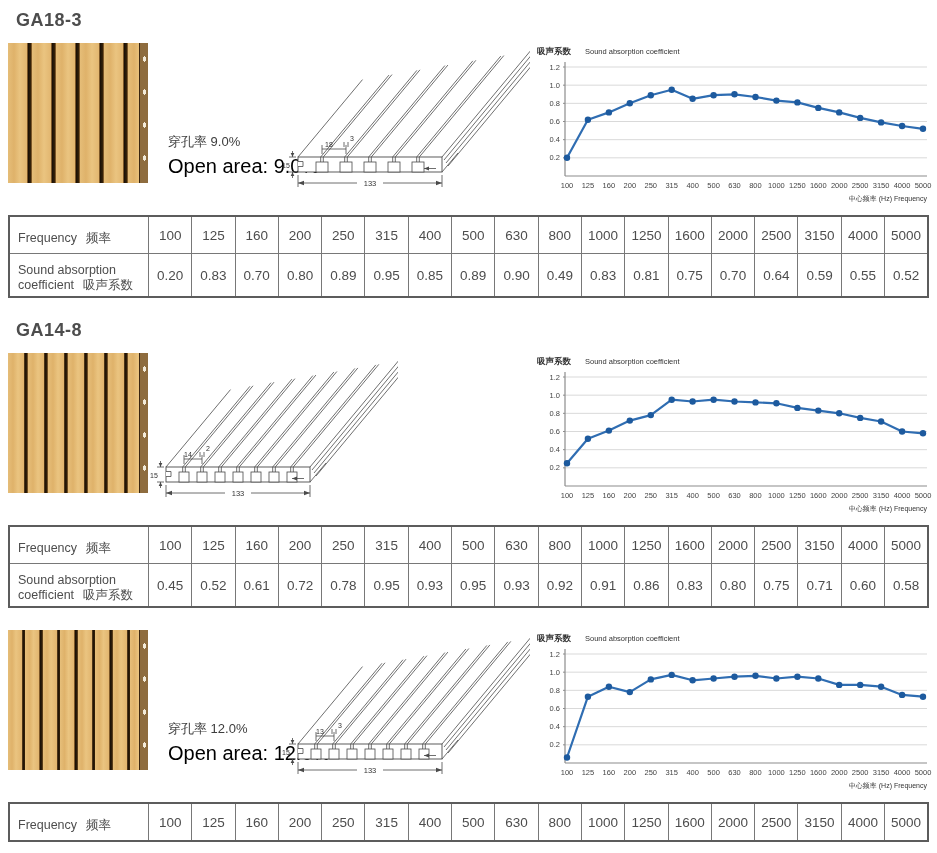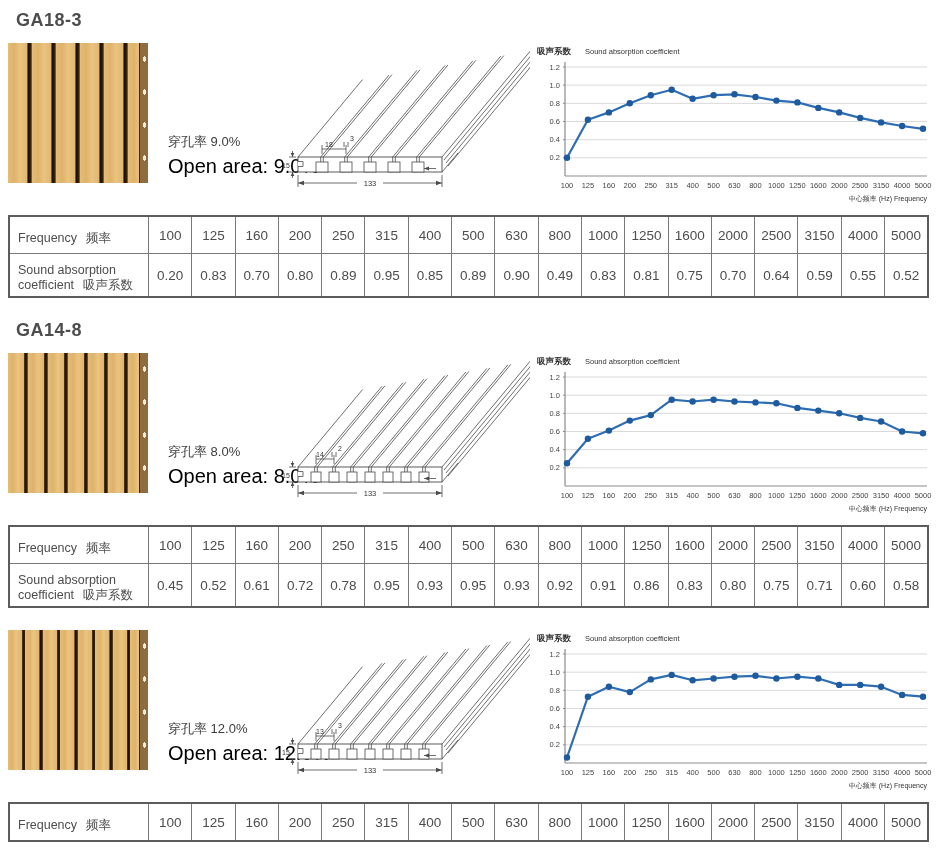--- a/index.html
+++ b/index.html
@@ -213,24 +213,20 @@
             <td>0.52</td>
           </tr>
     </tbody>
       </table>
   </div>
 
   <div class="section">
     <div class="sec-title">GA14-8</div>
     <div class="sec-row">
       <div class="wood p1"></div>
-      <div class="open-col">
-        <div class="open-zh">穿孔率 8.0%</div>
-        <div class="open-en">Open area:  8.0%</div>
-      </div>
       <div class="diagram"><svg width="250" height="158" viewBox="0 0 250 158" xmlns="http://www.w3.org/2000/svg">
             <line x1="18" y1="112" x2="82.50485436893203" y2="34.594174757281564" stroke="#4a4a4a" stroke-width="0.8"></line>
             <line x1="162" y1="112" x2="250.27184466019418" y2="6.073786407766988" stroke="#4a4a4a" stroke-width="0.8"></line>
             <line x1="164" y1="115" x2="252.60194174757282" y2="8.677669902912612" stroke="#4a4a4a" stroke-width="0.8"></line>
             <line x1="166" y1="118" x2="254.93203883495147" y2="11.28155339805825" stroke="#4a4a4a" stroke-width="0.8"></line>
             <line x1="168" y1="121" x2="257.2621359223301" y2="13.885436893203902" stroke="#4a4a4a" stroke-width="0.8"></line>
             <line x1="162" y1="127" x2="178" y2="108" stroke="#4a4a4a" stroke-width="0.8"></line>
             <rect x="18" y="112" width="144" height="15" fill="#fff" stroke="#4a4a4a" stroke-width="0.9"></rect>
             <path d="M18,116.5 h5 v5 h-5" fill="#fff" stroke="#4a4a4a" stroke-width="0.8"></path>
             <rect x="31.0" y="117" width="10" height="10" fill="#fff" stroke="#4a4a4a" stroke-width="0.8"></rect>

